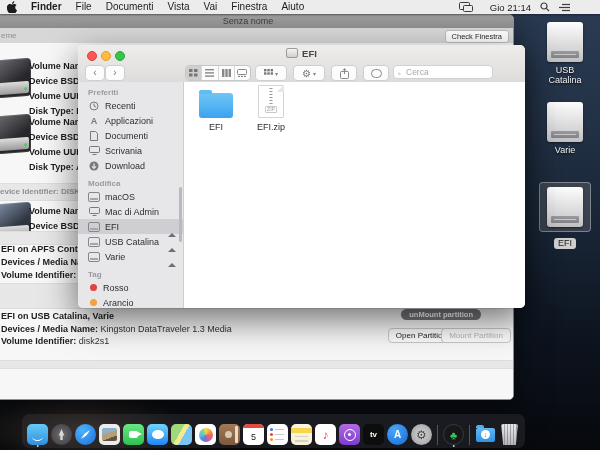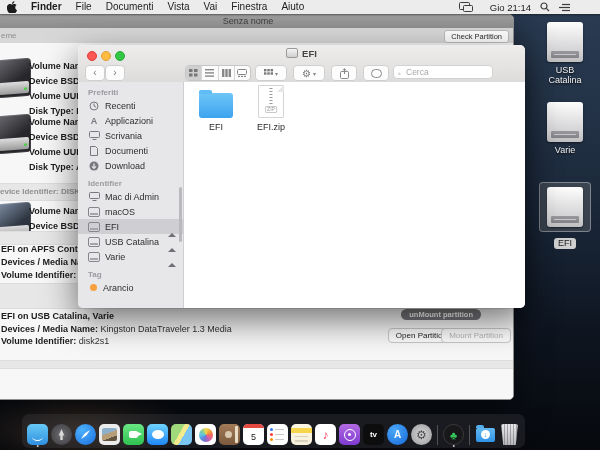--- a/index.html
+++ b/index.html
@@ -249,21 +249,21 @@
     </svg>
   </span>
 </div>
 
 <div id="pwin" class="abs win">
   <div class="ptitle abs">
     <span>Senza nome</span>
   </div>
   <div class="ptoolbar abs">
     <span class="pfrag abs">eme</span>
-    <span class="pcheck">Check Partition</span>
+    <span class="pcheck">Check Finestra</span>
   </div>
   <div id="pcontent" class="abs">
 
     <div class="hdd abs" style="left:14px;top:16px;">
       <div class="face"></div>
         <div class="led"></div>
       </div>
     <div class="pline abs" style="left:46px;top:18px;">Volume Name</div>
     <div class="pline abs" style="left:46px;top:33px;">Device BSD N</div>
     <div class="pline abs" style="left:46px;top:48px;">Volume UUID:</div>
@@ -413,63 +413,63 @@
           </svg>
         </span>
       <span>Recenti</span>
     </div>
     <div class="srow">
       <span class="sic" style="font-size:9px;font-weight:bold;">A</span>
       <span>Applicazioni</span>
     </div>
     <div class="srow">
       <span class="sic">
+        <svg width="8" height="10" viewBox="0 0 8 10">
+            <path d="M0.5 0.5 h5 l2 2 v7 h-7 z" fill="none" stroke="#787880"></path>
+          </svg>
+        </span>
+      <span>Documenti</span>
+    </div>
+    <div class="srow">
+      <span class="sic">
         <svg width="11" height="9" viewBox="0 0 11 9">
             <rect x="0.5" y="0.5" width="10" height="6" rx="1" fill="none" stroke="#787880"></rect>
             <line x1="3.5" y1="8.5" x2="7.5" y2="8.5" stroke="#787880"></line>
           </svg>
         </span>
       <span>Scrivania</span>
-    </div>
-    <div class="srow">
-      <span class="sic">
-        <svg width="8" height="10" viewBox="0 0 8 10">
-            <path d="M0.5 0.5 h5 l2 2 v7 h-7 z" fill="none" stroke="#787880"></path>
-          </svg>
-        </span>
-      <span>Documenti</span>
     </div>
     <div class="srow">
       <span class="sic">
         <svg width="10" height="10" viewBox="0 0 10 10">
             <circle cx="5" cy="5" r="4.5" fill="#787880"></circle>
             <line x1="5" y1="2.5" x2="5" y2="7" stroke="#e7e6e9" stroke-width="1.3"></line>
             <polyline points="3,5.4 5,7.4 7,5.4" fill="none" stroke="#e7e6e9" stroke-width="1.3"></polyline>
           </svg>
         </span>
       <span>Download</span>
     </div>
 
-    <div class="fheader">Identifier</div>
-
+    <div class="fheader">Modifica</div>
+
+    <div class="srow">
+      <span class="sic">
+          <span class="diskic"></span>
+        </span>
+      <span>macOS</span>
+    </div>
     <div class="srow">
       <span class="sic">
         <svg width="11" height="9" viewBox="0 0 11 9">
             <rect x="0.5" y="0.5" width="10" height="6" rx="1" fill="none" stroke="#787880"></rect>
             <line x1="3.5" y1="8.5" x2="7.5" y2="8.5" stroke="#787880"></line>
           </svg>
         </span>
       <span>Mac di Admin</span>
     </div>
-    <div class="srow">
-      <span class="sic">
-          <span class="diskic"></span>
-        </span>
-      <span>macOS</span>
-    </div>
     <div class="srow sel">
       <span class="sic">
           <span class="diskic"></span>
         </span>
       <span>EFI</span>
       <span class="eject"><span class="tri"></span><span class="bar"></span></span>
     </div>
     <div class="srow">
       <span class="sic">
           <span class="diskic"></span>
@@ -479,20 +479,24 @@
     </div>
     <div class="srow">
       <span class="sic">
           <span class="diskic"></span>
         </span>
       <span>Varie</span>
       <span class="eject"><span class="tri"></span><span class="bar"></span></span>
     </div>
 
     <div class="fheader">Tag</div>
+    <div class="srow">
+      <span class="tagdot red"></span>
+      <span>Rosso</span>
+    </div>
     <div class="srow">
       <span class="tagdot orange"></span>
       <span>Arancio</span>
     </div>
     <div class="sscroll"></div>
   </div>
 
   <div id="fmain" class="abs">
     <div class="file" style="left:4px;top:6px;">
       <div class="folder"></div>

